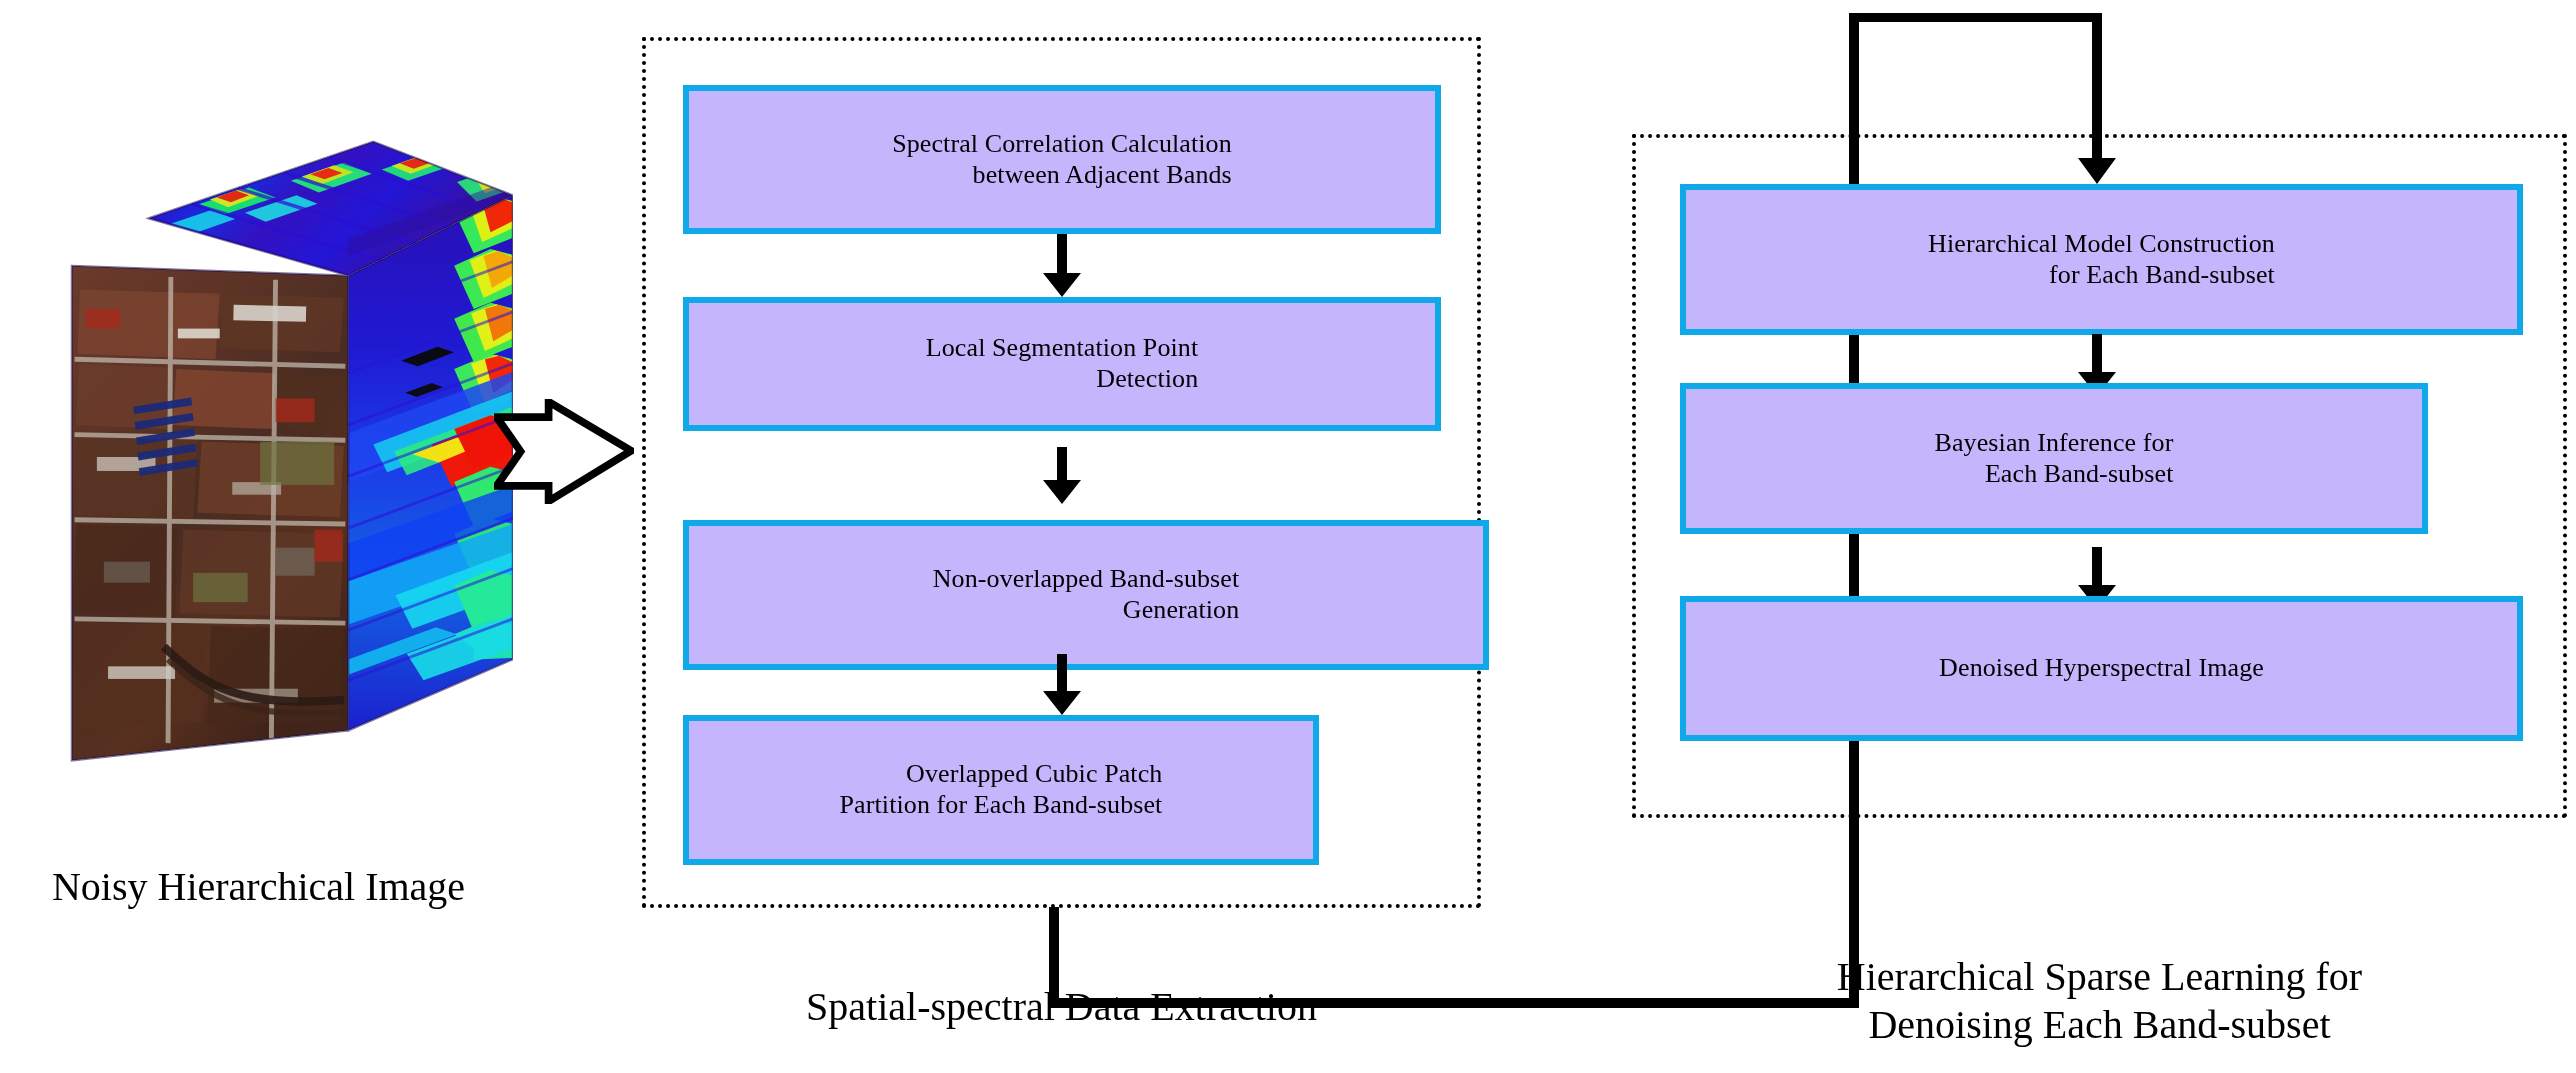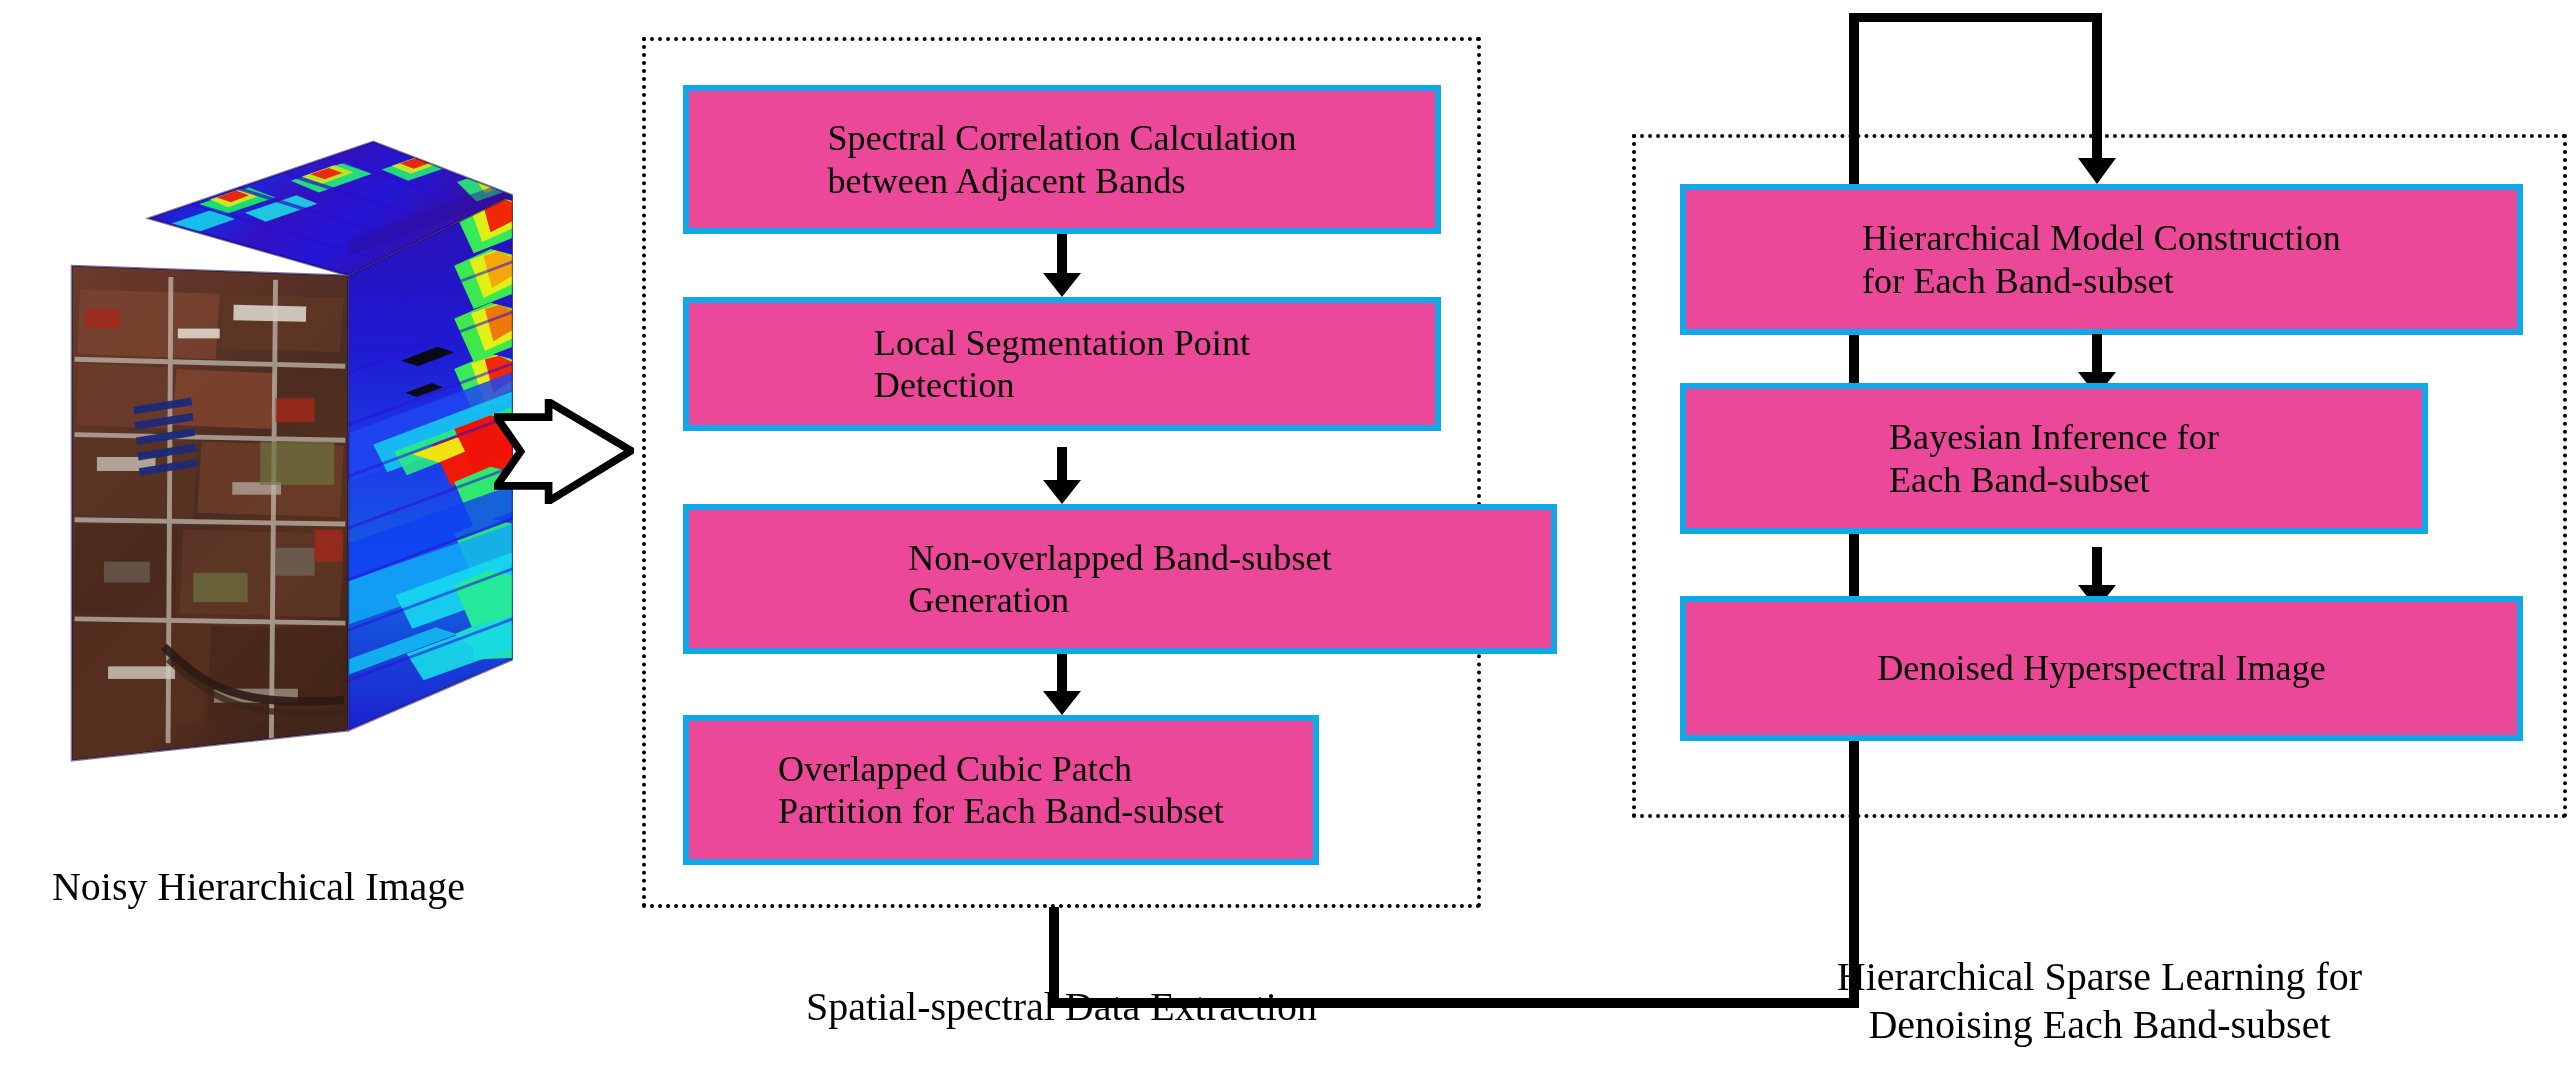--- a/index.html
+++ b/index.html
@@ -24,37 +24,37 @@
     background: transparent;
   }
   #panel-left  { left: 642px;  top: 37px;  width: 839px; height: 871px; }
   #panel-right { left: 1632px; top: 134px; width: 935px; height: 684px; }
 
   
   .box {
     position: absolute;
     box-sizing: border-box;
     border: 6.3px solid #0fa8e8;
-    background: #ec4899;
+    background: #c4b5fd;
     display: flex;
     align-items: center;
     justify-content: center;
-    text-align: left;
+    text-align: right;
     color: #000000;
     line-height: 1.18;
-    font-size: 36px;
+    font-size: 26px;
     letter-spacing: 0.1px;
     padding: 2.8px 9.8px;
     white-space: pre-line;
   }
 
   
   #box-spectral-correlation { left: 683px;  top: 85px;  width: 758px; height: 149px; }
   #box-local-segmentation   { left: 683px;  top: 297px;  width: 758px; height: 134px; }
-  #box-nonoverlapped-subset { left: 683px;  top: 504px;  width: 874px; height: 150px; }
+  #box-nonoverlapped-subset { left: 683px;  top: 520px;  width: 806px; height: 150px; }
   #box-overlapped-patch     { left: 683px;  top: 715px; width: 636px; height: 150px; }
 
   
   #box-hierarchical-model   { left: 1680px; top: 184px; width: 843px; height: 151px; }
   #box-bayesian-inference   { left: 1680px; top: 383px; width: 748px; height: 151px; }
   #box-denoised-image       { left: 1680px; top: 596px; width: 843px; height: 145px; }
 
   
   .v-arrow {
     position: absolute;

